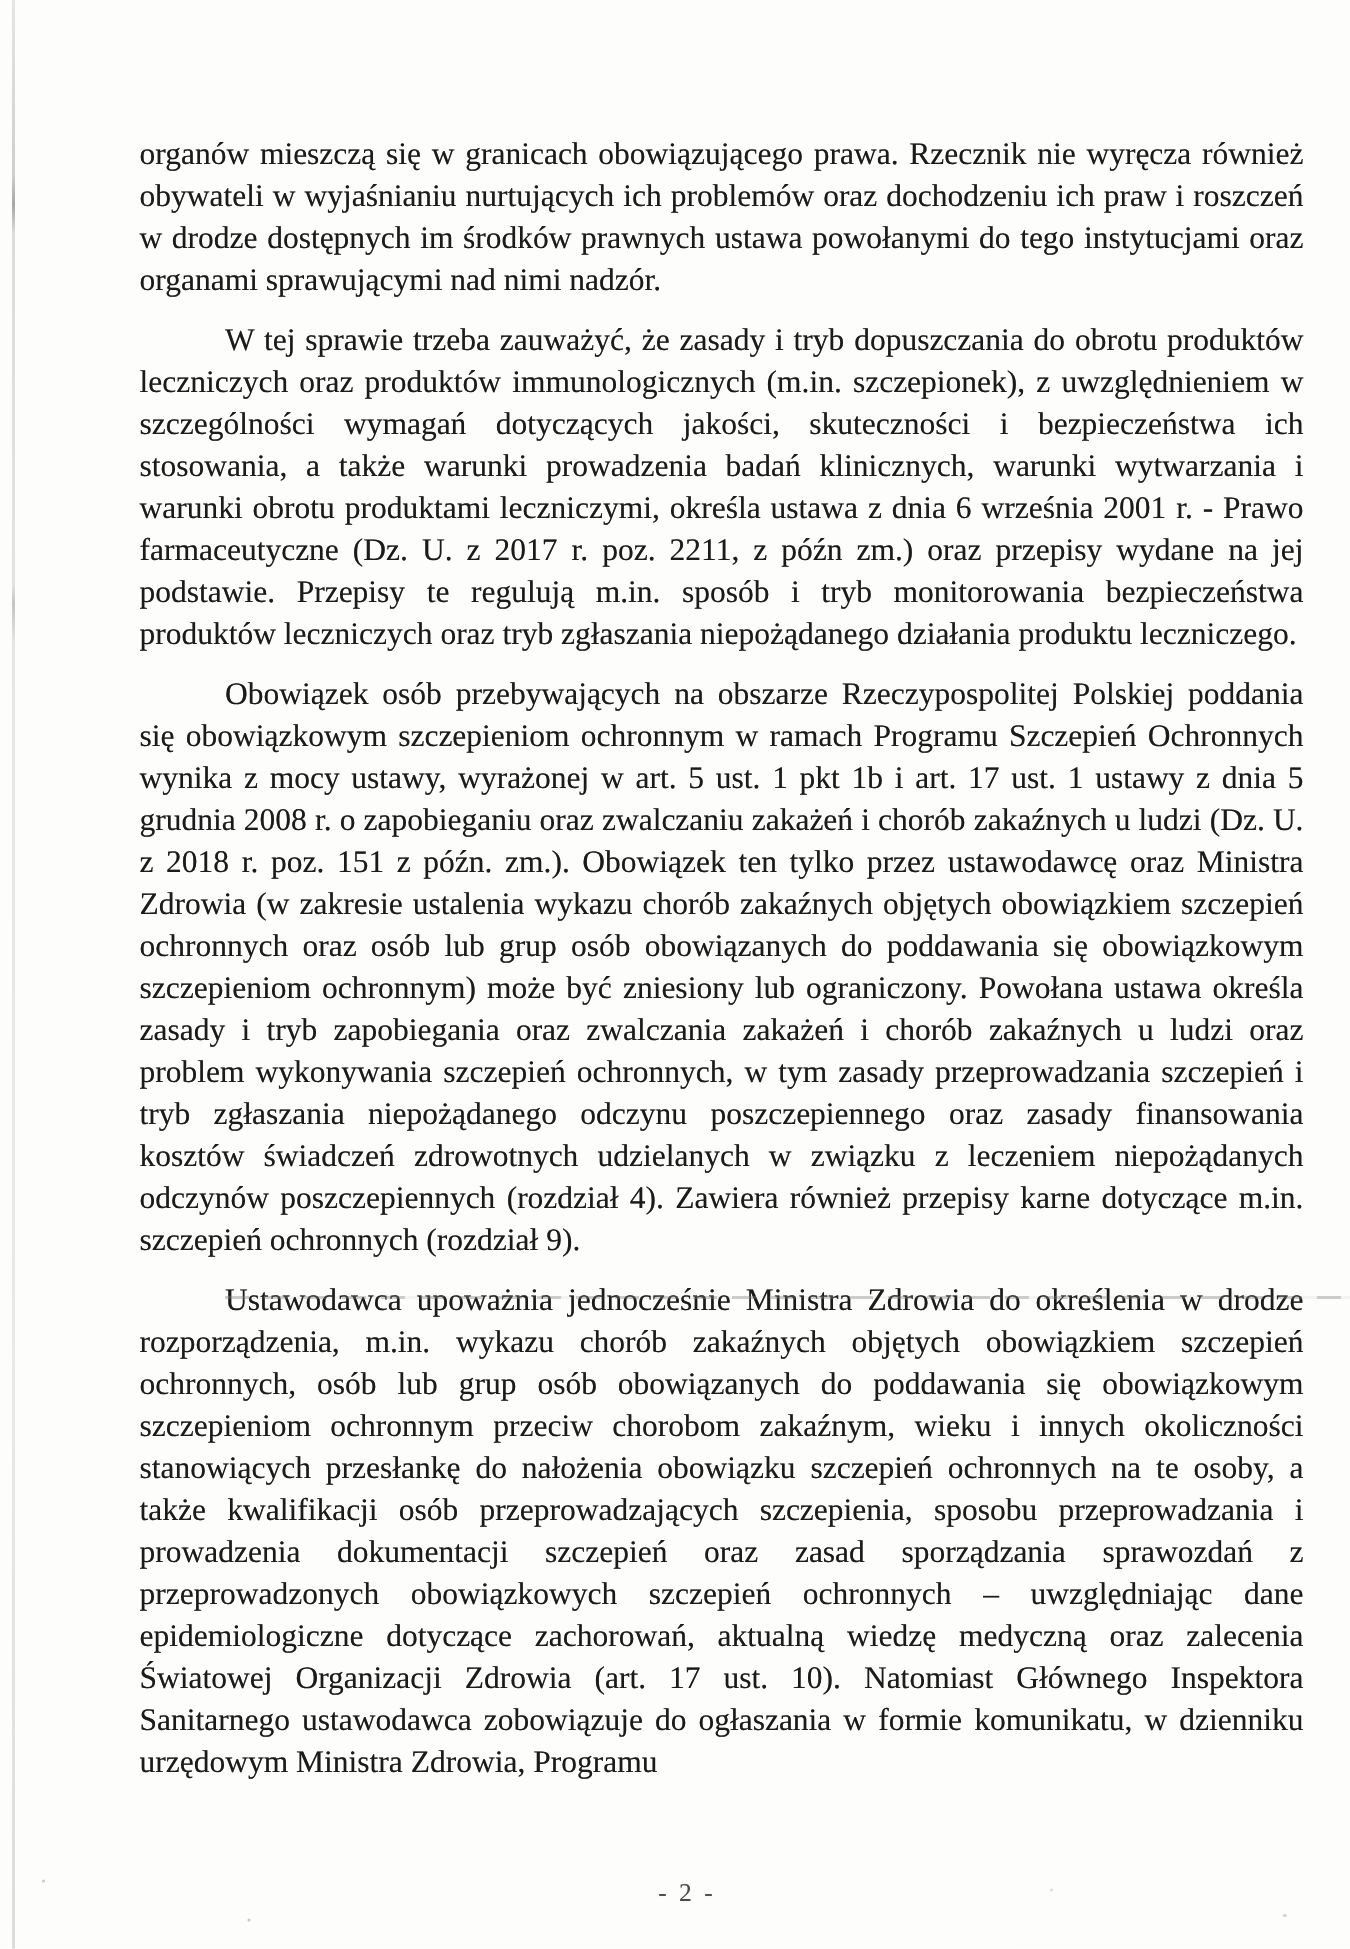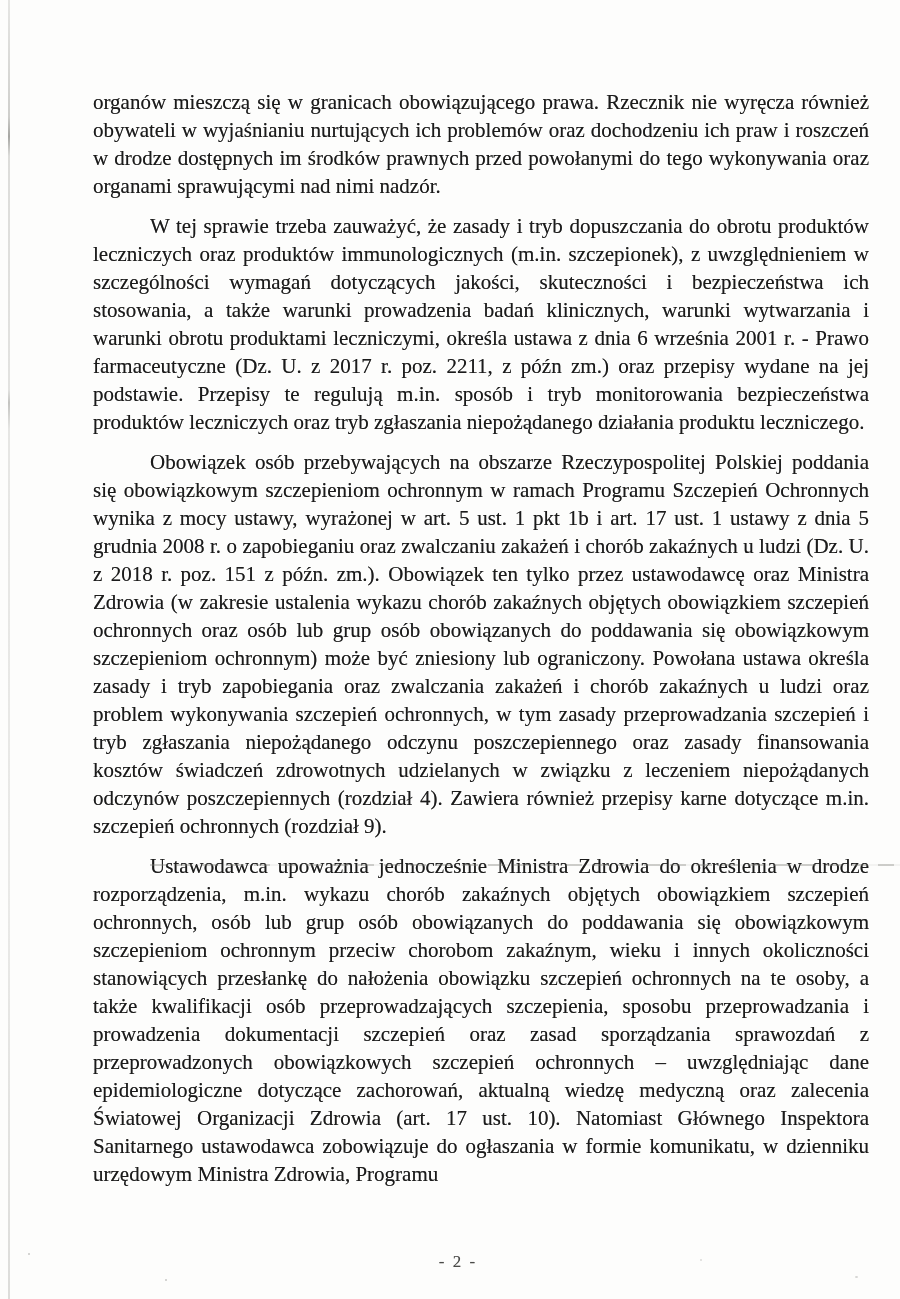--- a/index.html
+++ b/index.html
@@ -91,21 +91,21 @@
   .speck.s3 { left: 855px; top: 1276px; width: 3px; height: 2px; background: rgba(120,120,115,0.3); }
   .speck.s4 { left: 700px; top: 1259px; width: 2px; height: 2px; background: rgba(120,120,115,0.25); }
 </style>
 </head>
 <body>
 
 <div class="page">
   <div class="scan-edge-line"></div>
 
   <div class="text-body">
-      <p class="para">organów mieszczą się w granicach obowiązującego prawa. Rzecznik nie wyręcza również obywateli w wyjaśnianiu nurtujących ich problemów oraz dochodzeniu ich praw i roszczeń w drodze dostępnych im środków prawnych przed powołanymi do tego wykonywania oraz organami sprawującymi nad nimi nadzór.</p>
+      <p class="para">organów mieszczą się w granicach obowiązującego prawa. Rzecznik nie wyręcza również obywateli w wyjaśnianiu nurtujących ich problemów oraz dochodzeniu ich praw i roszczeń w drodze dostępnych im środków prawnych ustawa powołanymi do tego instytucjami oraz organami sprawującymi nad nimi nadzór.</p>
       <p class="para indent">W tej sprawie trzeba zauważyć, że zasady i tryb dopuszczania do obrotu produktów leczniczych oraz produktów immunologicznych (m.in. szczepionek), z uwzględnieniem w szczególności wymagań dotyczących jakości, skuteczności i bezpieczeństwa ich stosowania, a także warunki prowadzenia badań klinicznych, warunki wytwarzania i warunki obrotu produktami leczniczymi, określa ustawa z dnia 6 września 2001 r. - Prawo farmaceutyczne (Dz. U. z 2017 r. poz. 2211, z późn zm.) oraz przepisy wydane na jej podstawie. Przepisy te regulują m.in. sposób i tryb monitorowania bezpieczeństwa produktów leczniczych oraz tryb zgłaszania niepożądanego działania produktu leczniczego.</p>
       <p class="para indent">Obowiązek osób przebywających na obszarze Rzeczypospolitej Polskiej poddania się obowiązkowym szczepieniom ochronnym w ramach Programu Szczepień Ochronnych wynika z mocy ustawy, wyrażonej w art. 5 ust. 1 pkt 1b i art. 17 ust. 1 ustawy z dnia 5 grudnia 2008 r. o zapobieganiu oraz zwalczaniu zakażeń i chorób zakaźnych u ludzi (Dz. U. z 2018 r. poz. 151 z późn. zm.). Obowiązek ten tylko przez ustawodawcę oraz Ministra Zdrowia (w zakresie ustalenia wykazu chorób zakaźnych objętych obowiązkiem szczepień ochronnych oraz osób lub grup osób obowiązanych do poddawania się obowiązkowym szczepieniom ochronnym) może być zniesiony lub ograniczony. Powołana ustawa określa zasady i tryb zapobiegania oraz zwalczania zakażeń i chorób zakaźnych u ludzi oraz problem wykonywania szczepień ochronnych, w tym zasady przeprowadzania szczepień i tryb zgłaszania niepożądanego odczynu poszczepiennego oraz zasady finansowania kosztów świadczeń zdrowotnych udzielanych w związku z leczeniem niepożądanych odczynów poszczepiennych (rozdział 4). Zawiera również przepisy karne dotyczące m.in. szczepień ochronnych (rozdział 9).</p>
       <p class="para indent">Ustawodawca upoważnia jednocześnie Ministra Zdrowia do określenia w drodze rozporządzenia, m.in. wykazu chorób zakaźnych objętych obowiązkiem szczepień ochronnych, osób lub grup osób obowiązanych do poddawania się obowiązkowym szczepieniom ochronnym przeciw chorobom zakaźnym, wieku i innych okoliczności stanowiących przesłankę do nałożenia obowiązku szczepień ochronnych na te osoby, a także kwalifikacji osób przeprowadzających szczepienia, sposobu przeprowadzania i prowadzenia dokumentacji szczepień oraz zasad sporządzania sprawozdań z przeprowadzonych obowiązkowych szczepień ochronnych – uwzględniając dane epidemiologiczne dotyczące zachorowań, aktualną wiedzę medyczną oraz zalecenia Światowej Organizacji Zdrowia (art. 17 ust. 10). Natomiast Głównego Inspektora Sanitarnego ustawodawca zobowiązuje do ogłaszania w formie komunikatu, w dzienniku urzędowym Ministra Zdrowia, Programu</p>
     </div>
 
   <div class="scan-streak"></div>
 
   <div class="page-number">- 2 -</div>
 
   <div class="speck s1"></div>

